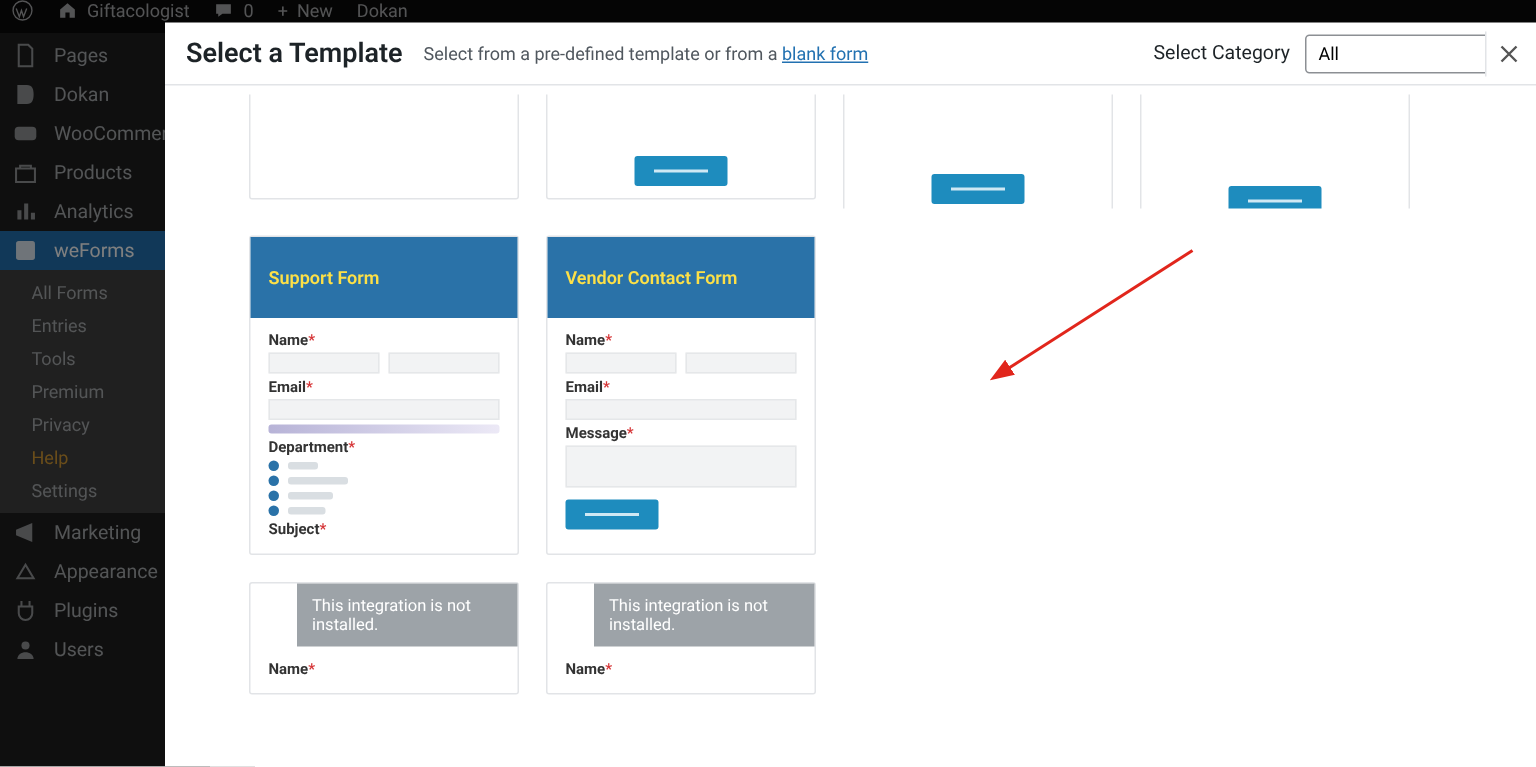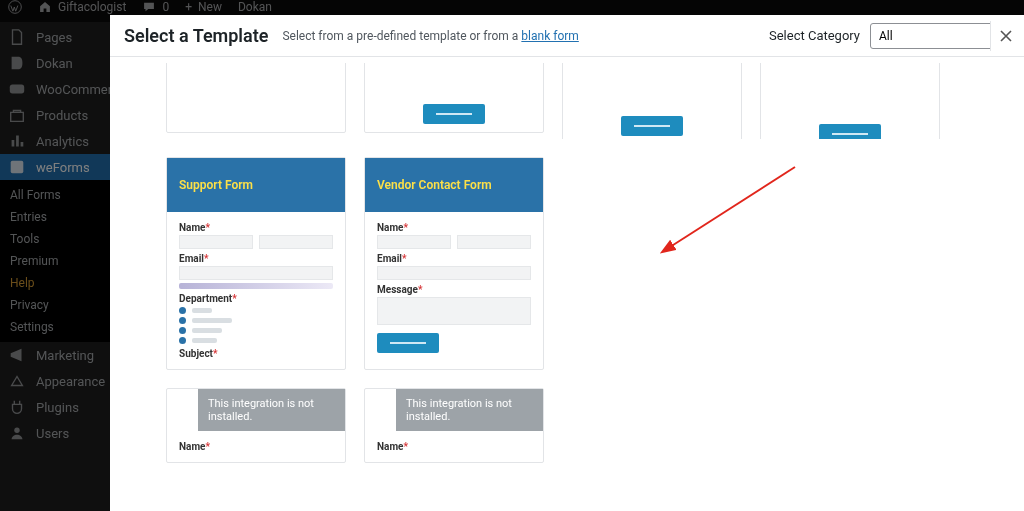--- a/index.html
+++ b/index.html
@@ -10,21 +10,21 @@
   .adminbar { position: absolute; left: 0; top: 0; right: 0; height: 22px; background: #0b0b0b; color: #c3c4c7; font-size: 12px; z-index: 2; display: flex; align-items: flex-start; }
   .adminbar .ab-item { display: inline-flex; align-items: center; gap: 6px; padding: 0 8px; opacity: .85; }
   .adminbar .ab-icon { width: 14px; height: 14px; display: inline-block; }
 
   
   .wpsidebar { position: absolute; left: 0; top: 0; width: 140px; bottom: 0; background: #1f1f1f; color: #a7aaad; z-index: 1; padding-top: 24px; }
   .wpsidebar .mitem { display: flex; align-items: center; gap: 10px; height: 26px; padding: 0 8px; font-size: 13px; color: #a7aaad; cursor: pointer; }
   .wpsidebar .mitem.active { background: #2271b1; color: #fff; }
   .wpsidebar .mitem .micon { width: 18px; height: 18px; flex: none; opacity: .85; }
   .wpsidebar .subitem { display: block; padding: 4px 8px 4px 10px; font-size: 12px; color: #a7aaad; cursor: pointer; }
-  .wpsidebar .subgroup { background: #000000; padding: 4px 0; }
+  .wpsidebar .subgroup { background: #404040; padding: 4px 11px; }
   .wpsidebar .subitem.help { color: #d59b34; }
 
   
   .overlay { position: absolute; inset: 0; background: rgba(0,0,0,0.5); z-index: 5; }
   .modal { position: absolute; left: 110px; right: 0; top: 15px; bottom: 0; background: #fff; z-index: 6; display: flex; flex-direction: column; }
   .modalhead { height: 42px; border-bottom: 1px solid #e2e4e7; display: flex; align-items: center; padding: 0 14px; position: relative; }
   .modalhead h2 { font-size: 18px; font-weight: 600; color: #1d2327; }
   .modalhead .subtext { font-size: 12px; color: #50575e; margin-left: 14px; }
   .modalhead .subtext a { color: #2271b1; text-decoration: underline; cursor: pointer; }
   .modalhead .catlabel { margin-left: auto; font-size: 13px; color: #1d2327; margin-right: 10px; }
@@ -137,22 +137,22 @@
       <svg class="micon" viewBox="0 0 20 20" fill="currentColor">
           <rect x="3" y="3" width="14" height="14" rx="2"></rect>
         </svg>
       <span>weForms</span>
     </div>
     <div class="subgroup">
       <span class="subitem">All Forms</span>
       <span class="subitem">Entries</span>
       <span class="subitem">Tools</span>
       <span class="subitem">Premium</span>
+      <span class="subitem">Privacy</span>
       <span class="subitem help">Help</span>
-      <span class="subitem">Privacy</span>
       <span class="subitem">Settings</span>
     </div>
     <div class="mitem">
       <svg class="micon" viewBox="0 0 20 20" fill="currentColor">
           <path d="M3 8l12-5v14L3 12z"></path>
         </svg>
       <span>Marketing</span>
     </div>
     <div class="mitem">
       <svg class="micon" viewBox="0 0 20 20" fill="currentColor">

